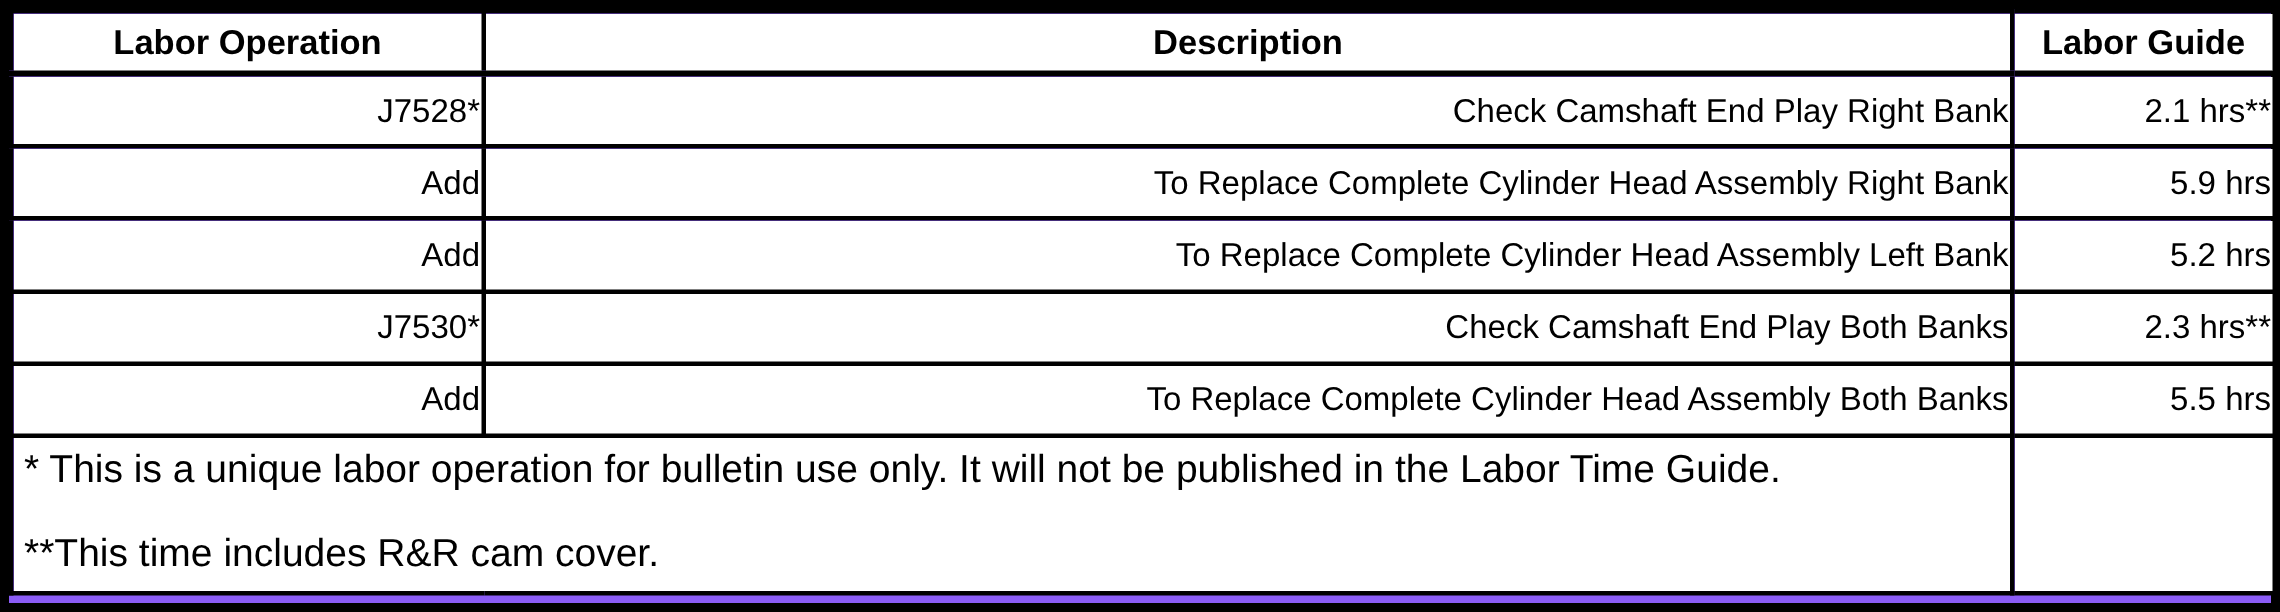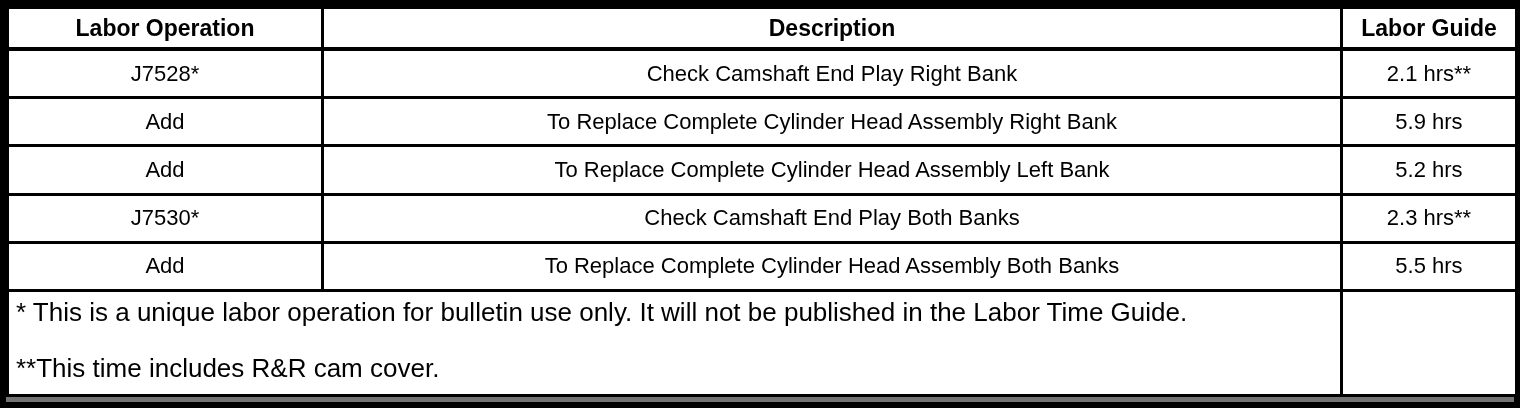--- a/index.html
+++ b/index.html
@@ -3,21 +3,21 @@
 <meta charset="utf-8">
 <style>
   html, body {
     margin: 0;
     padding: 0;
     background: #ffffff;
   }
   .page {
     width: 1520px;
     height: 408px;
-    background: #737373;
+    background: #8b5cf6;
     font-family: "Liberation Sans", "DejaVu Sans", sans-serif;
     color: #000000;
     box-sizing: border-box;
   }
   .frame {
     width: 100%;
     height: 100%;
     box-sizing: border-box;
     border: 6px solid #000000;
     padding: 0 8px 5px 0;
@@ -40,21 +40,21 @@
     font-size: 23px;
     font-weight: bold;
     text-align: center;
     vertical-align: middle;
     border-bottom-width: 4px;
   }
   .labor-table tbody td {
     height: 40px;
     font-size: 22px;
     font-weight: normal;
-    text-align: center;
+    text-align: right;
     vertical-align: middle;
   }
   .col-operation { width: 310px; }
   .col-description { width: 1014px; margin-left: 36px; }
   .col-time { width: 170px; }
   .footnote-cell {
     text-align: left !important;
     vertical-align: top !important;
     white-space: normal !important;
     padding: 7px 10px 6px 7px;

